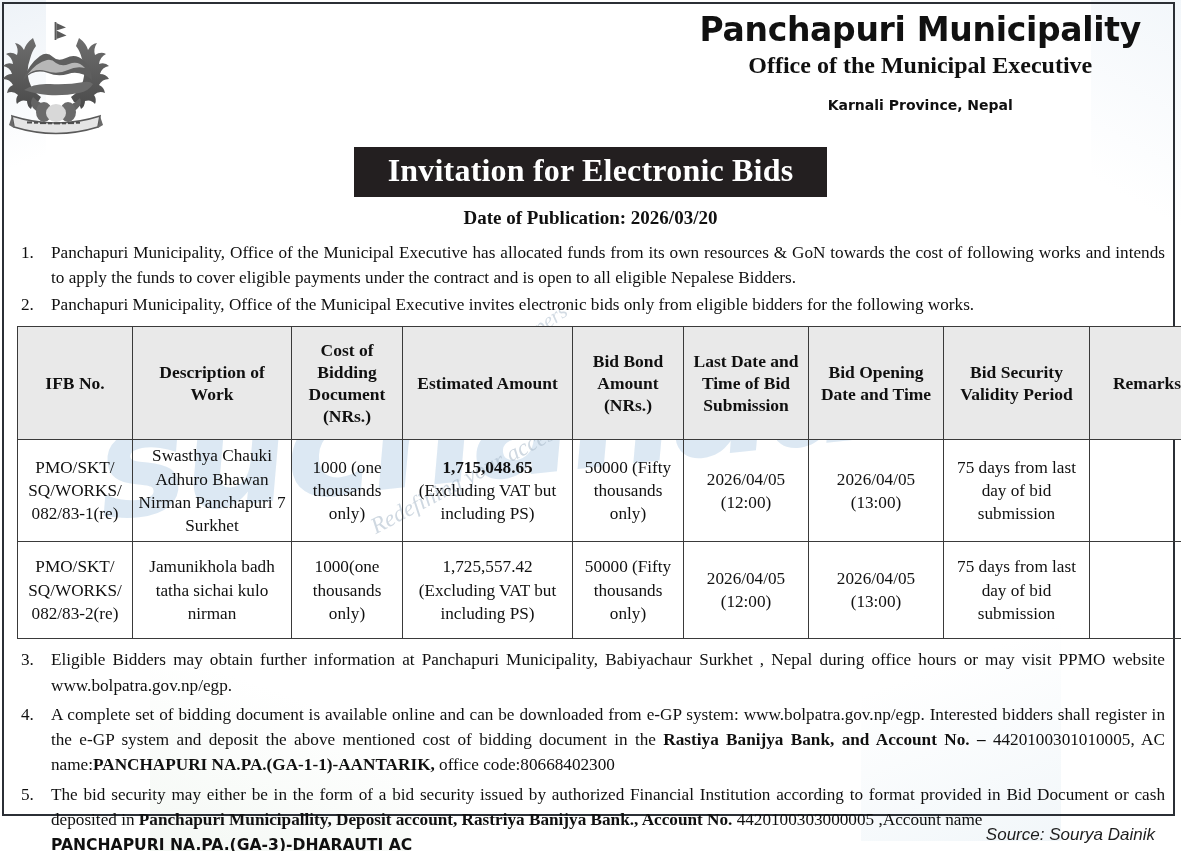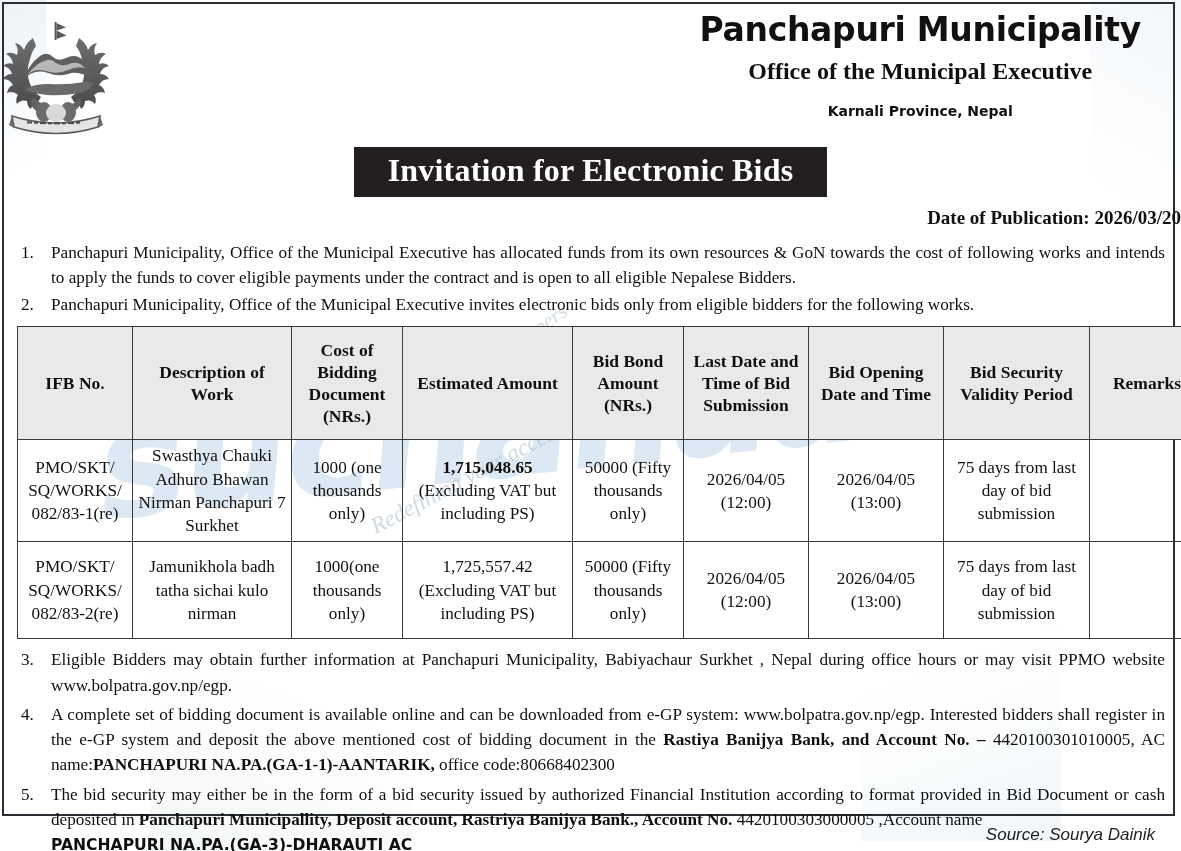--- a/index.html
+++ b/index.html
@@ -131,21 +131,21 @@
     font-size: 33px;
     line-height: 1.08;
     letter-spacing: -0.3px;
     color: #111;
   }
   .org-line2 {
     font-family: "Liberation Serif", serif;
     font-weight: 700;
     font-size: 24px;
     line-height: 1.25;
-    margin-top: 8px;
+    margin-top: 2px;
   }
   .org-line3 {
     font-family: "Liberation Serif", serif;
     font-weight: 700;
     font-size: 24px;
     line-height: 1.25;
   }
   .org-line4 {
     font-family: "DejaVu Sans", sans-serif;
     font-weight: 700;
@@ -168,21 +168,21 @@
     font-weight: 700;
     font-size: 32px;
     letter-spacing: .2px;
     padding: 6px 34px 9px 34px;
     line-height: 1.08;
     white-space: nowrap;
   }
   #pub-date {
     position: relative;
     z-index: 5;
-    text-align: right;
+    text-align: center;
     font-family: "Liberation Serif", serif;
     font-weight: 700;
     font-size: 19px;
     margin-top: 10px;
   }
 
   
   .para-block {
     position: relative;
     z-index: 5;

